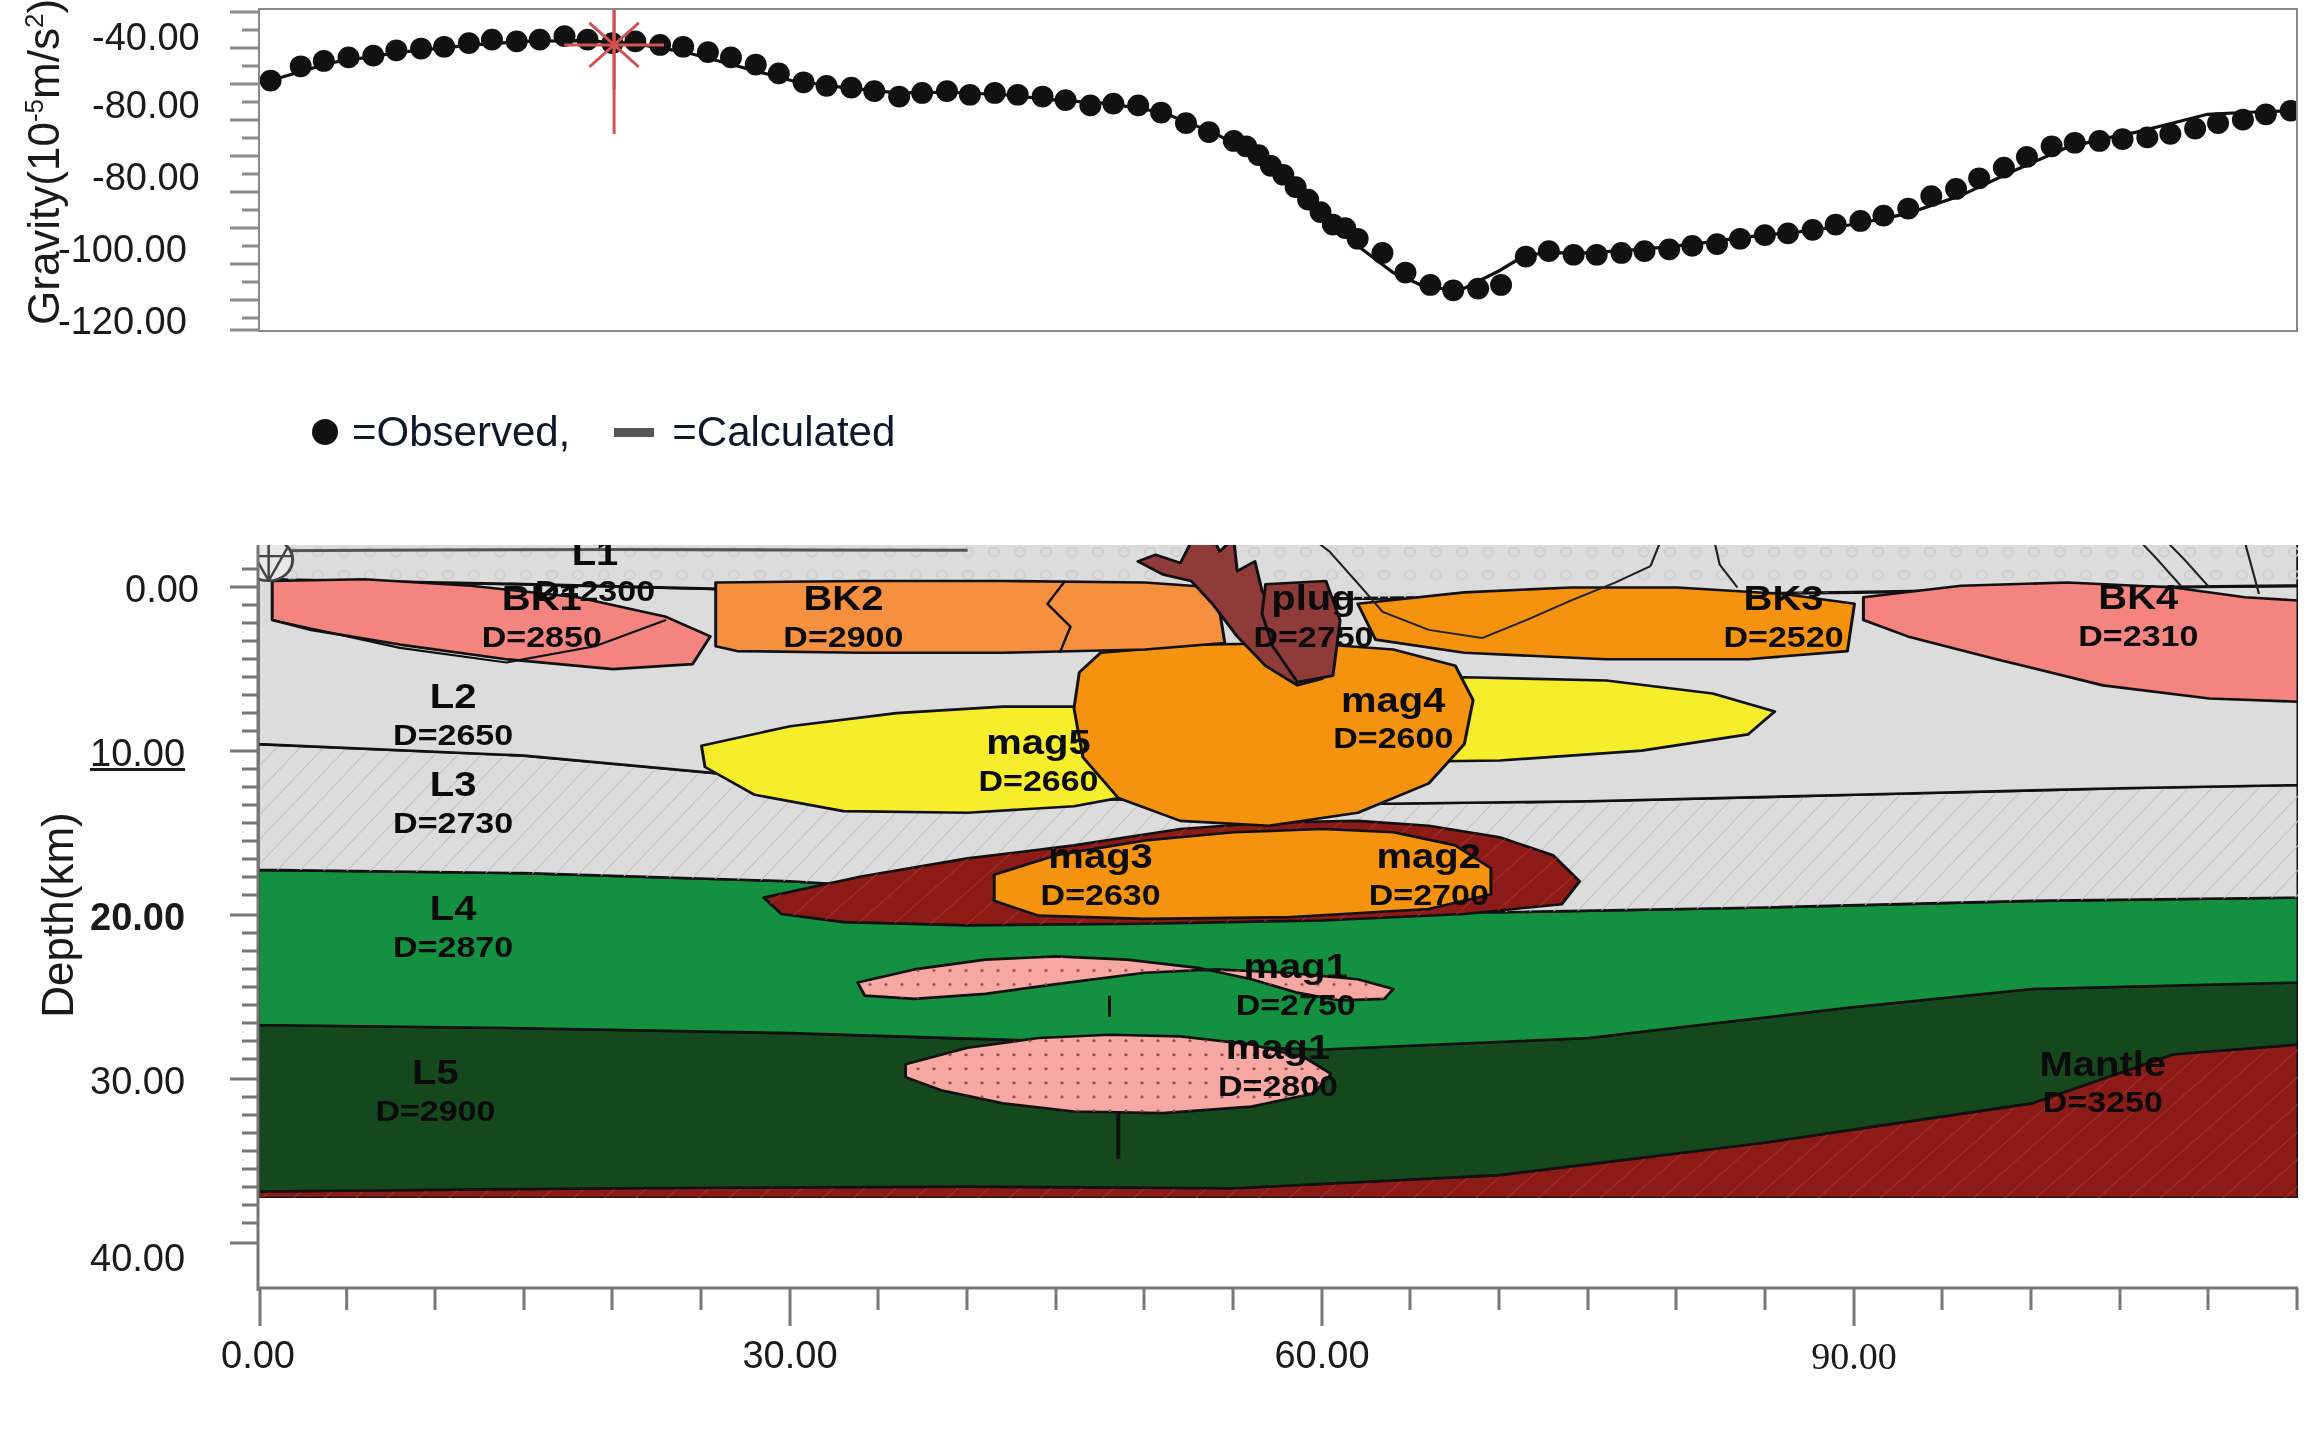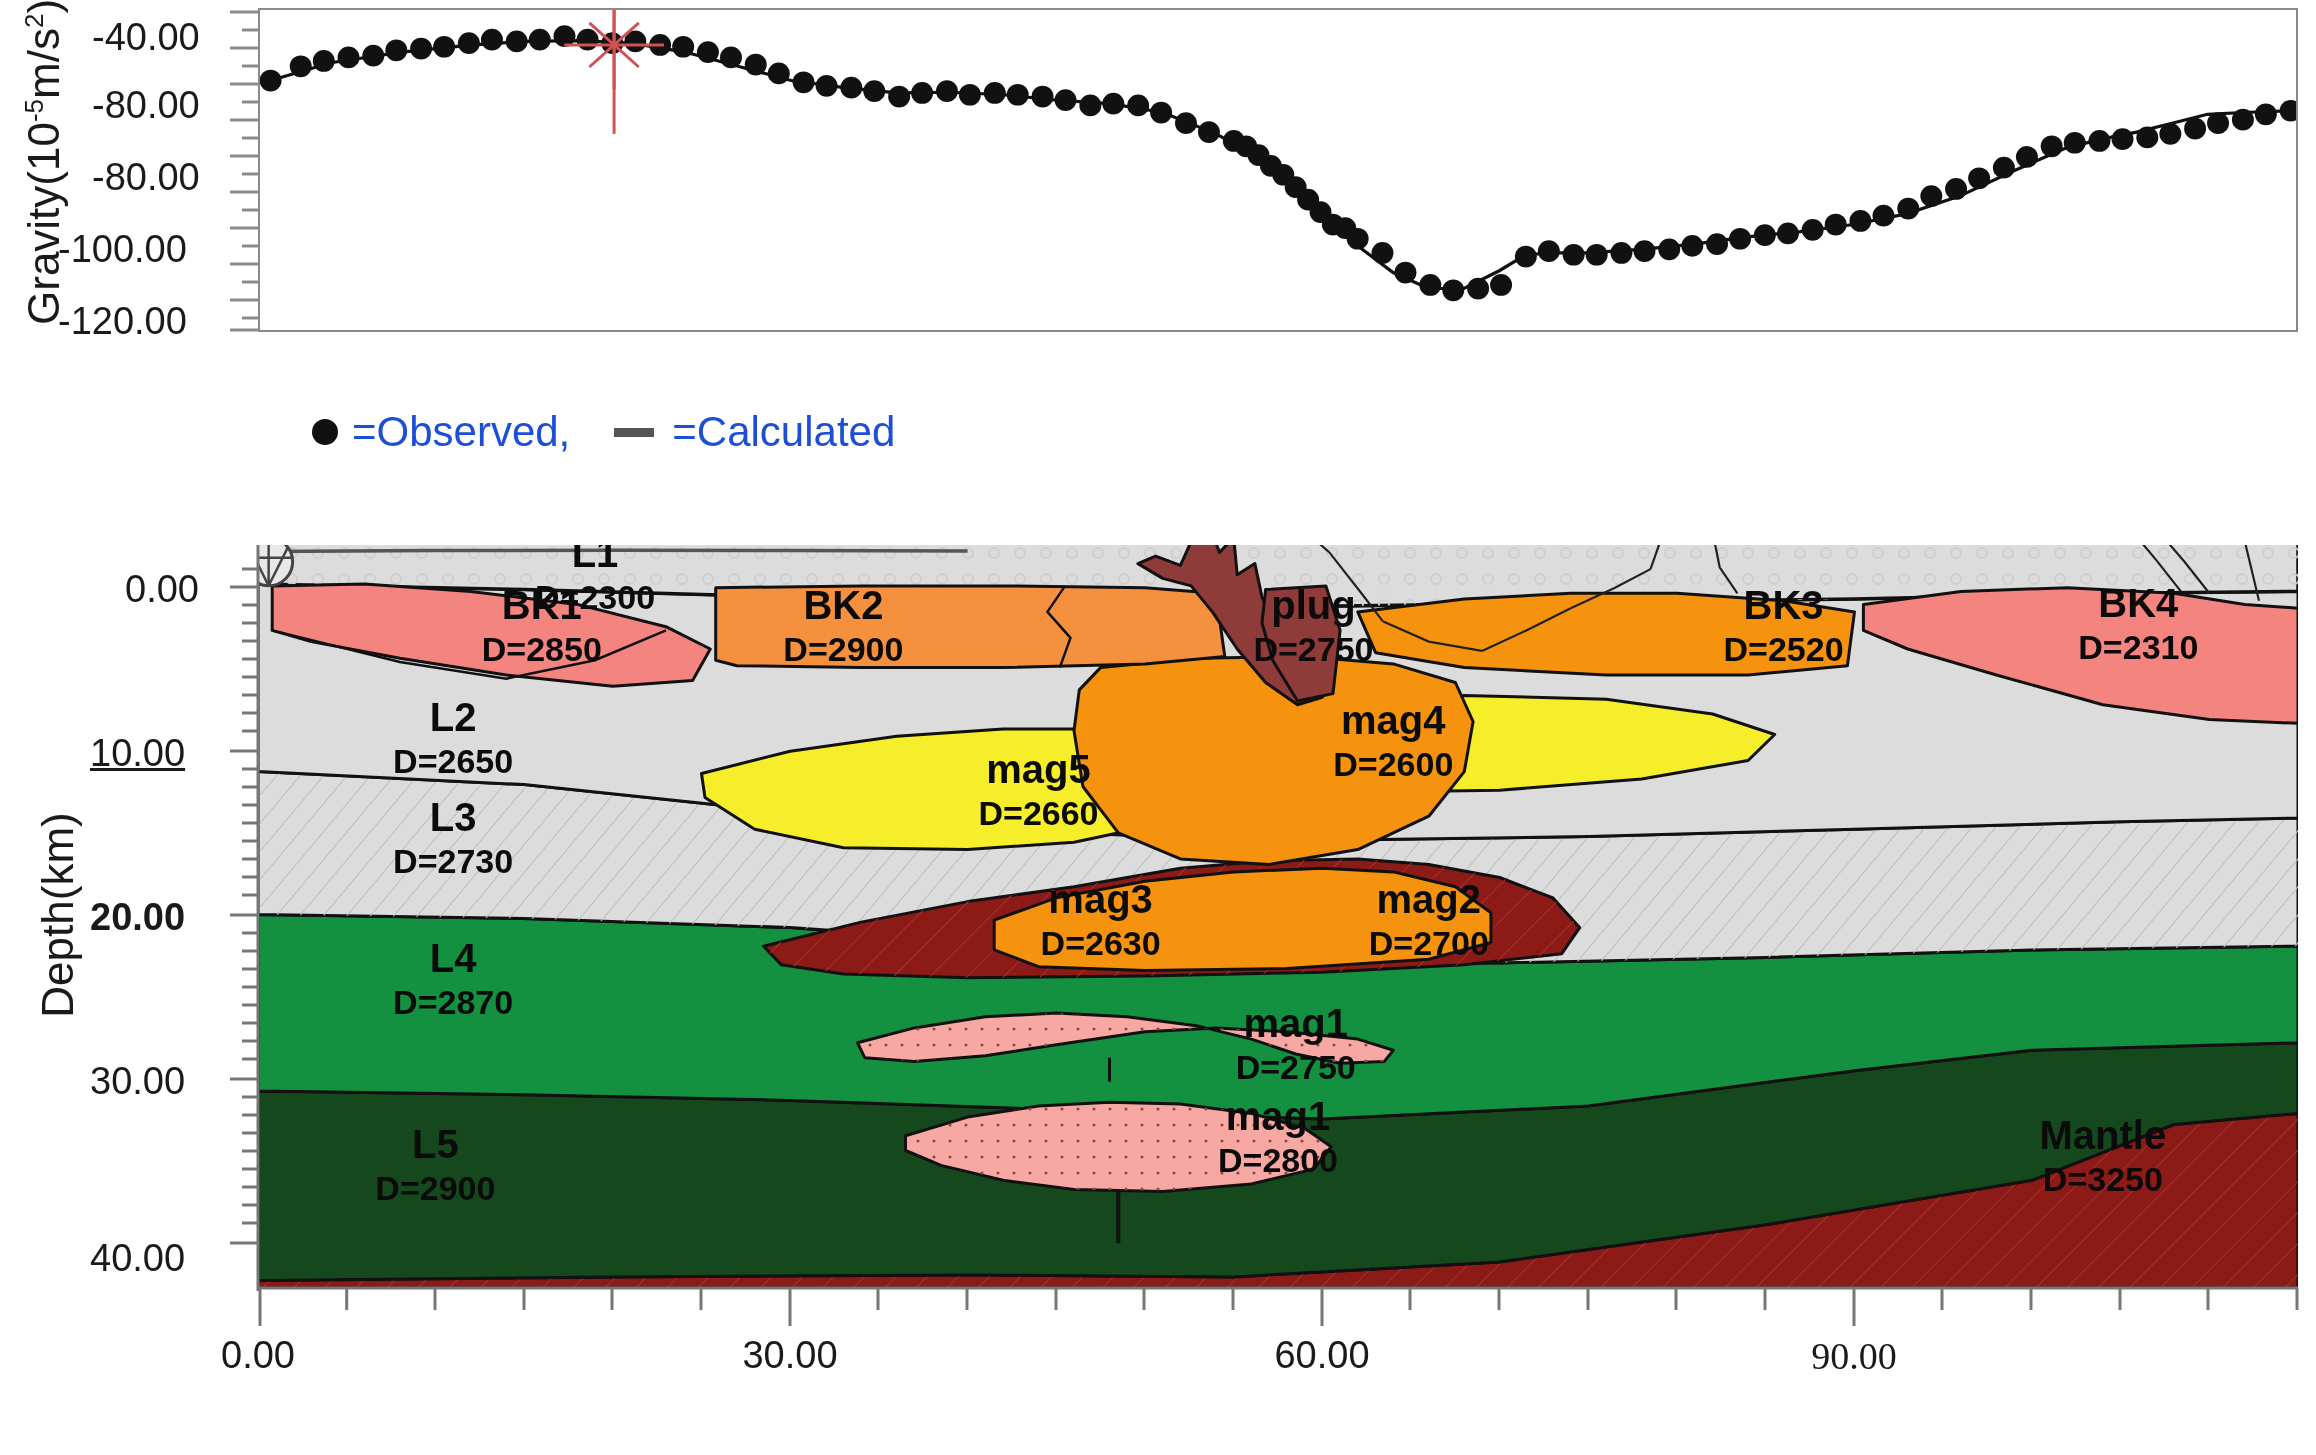--- a/index.html
+++ b/index.html
@@ -10,24 +10,24 @@
   
   .tick-lab{position:absolute;font-size:38px;font-weight:400;color:#1a1a1a;white-space:nowrap;}
   .axis-title{position:absolute;font-size:44px;color:#1a1a1a;white-space:nowrap;}
   .rot{transform-origin:center center;}
 
   
   #gravity-panel{position:absolute;left:258px;top:8px;width:2040px;height:324px;
                  border:2px solid #8a8a8a;box-sizing:border-box;background:#fff;}
   #gravity-svg{position:absolute;left:0;top:0;width:100%;height:100%;}
 
-  .g-legend{position:absolute;font-size:42px;color:#1d4ed8;white-space:nowrap;}
+  .g-legend{position:absolute;font-size:42px;color:#0f172a;white-space:nowrap;}
 
   
-  #model-panel{position:absolute;left:258px;top:545px;width:2040px;height:743px;
+  #model-panel{position:absolute;left:258px;top:545px;width:2040px;height:653px;
                box-sizing:border-box;background:#a3a3a3;}
   #model-svg{position:absolute;left:0;top:0;width:100%;height:100%;}
 
   .body-lab{font-family:"Liberation Sans",sans-serif;font-weight:bold;text-anchor:middle;}
   .body-sub{font-family:"Liberation Sans",sans-serif;font-weight:bold;text-anchor:middle;}
 </style>
 </head>
 <body>
 
 <div class="fig">

